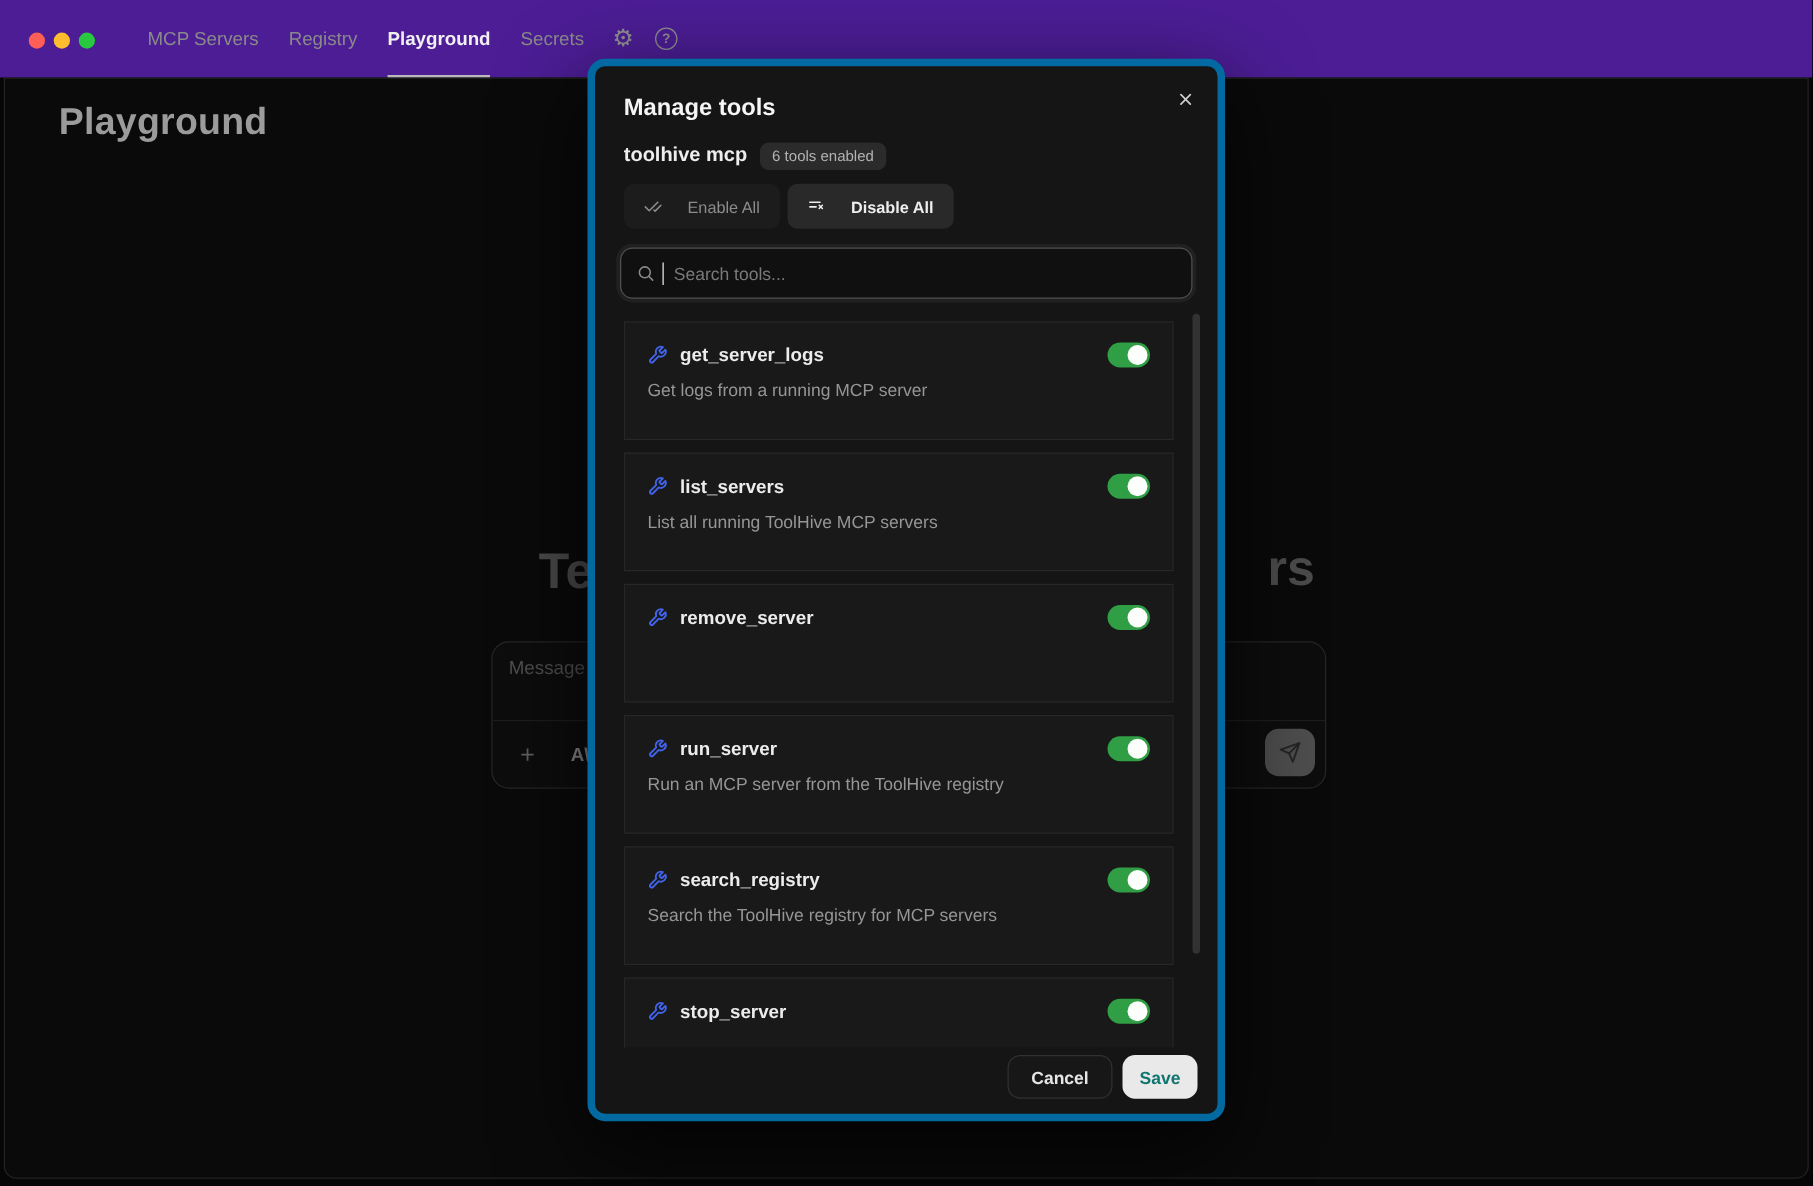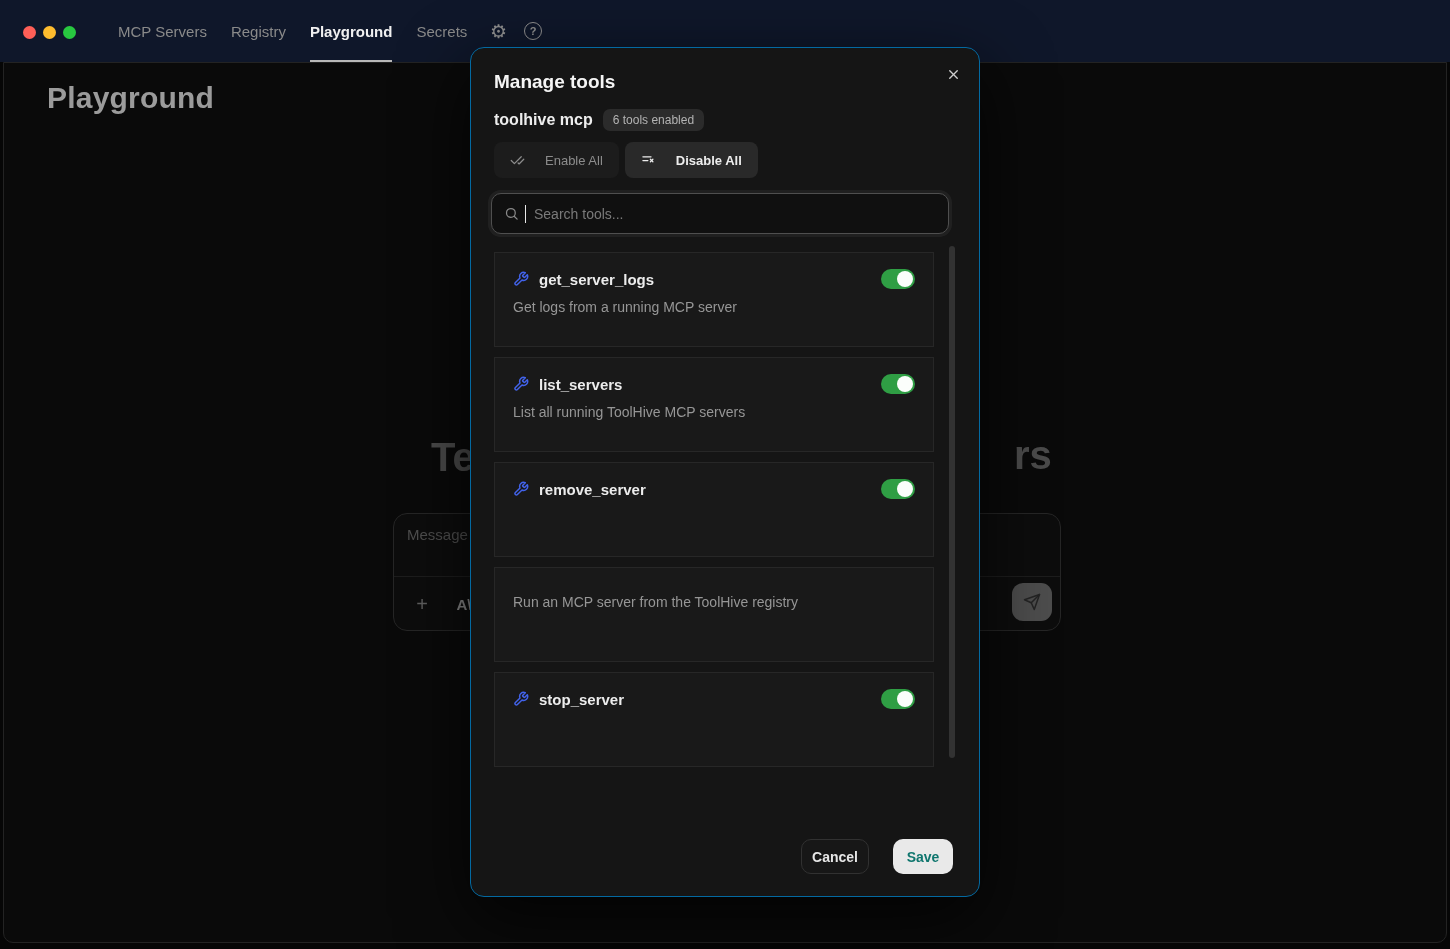--- a/index.html
+++ b/index.html
@@ -1,20 +1,20 @@
 <!DOCTYPE html>
 <html><head>
 <meta charset="utf-8">
 <style>
   * { margin:0; padding:0; box-sizing:border-box; }
   html,body { width:1450px; height:949px; background:#000; font-family:"Liberation Sans", sans-serif; overflow:hidden; }
   .stage { position:relative; width:1450px; height:949px; background:#060606; }
 
   
-  .topbar { position:absolute; left:0; top:0; width:1450px; height:62px; background:#0f172a; }
+  .topbar { position:absolute; left:0; top:0; width:1450px; height:62px; background:#4c1d95; }
   .lights { position:absolute; left:23px; top:26px; display:flex; gap:7px; }
   .light { width:13px; height:13px; border-radius:50%; }
   .light.red { background:#ff5f57; }
   .light.yellow { background:#febc2e; }
   .light.green { background:#28c840; }
   .nav { position:absolute; left:118px; top:0; height:62px; display:flex; gap:24px; align-items:center; }
   .nav-item { position:relative; height:62px; display:flex; align-items:center; font-size:15px; color:#8a8a8a; cursor:default; }
   .nav-item.active { color:#f0f0f0; font-weight:700; }
   .nav-item.active::after { content:""; position:absolute; left:0; right:0; bottom:0px; height:2px; background:#b9b9b9; }
   .top-icons { position:absolute; left:490px; top:0; height:62px; display:flex; gap:17px; align-items:center; }
@@ -29,21 +29,21 @@
   .bg-frag.right { left:972px; top:370px;margin-left:38px; }
 
   .composer { position:absolute; left:389px; top:450px; width:668px; height:118px; border:1px solid #262626; border-radius:14px; background:#0d0d0d; }
   .composer-placeholder { position:absolute; left:13px; top:12px; font-size:15px; color:#4f4f4f; }
   .composer-toolbar { position:absolute; left:0; right:0; bottom:0; height:54px; border-top:1px solid #1d1d1d; }
   .plus-btn { position:absolute; left:14px; top:13px; width:28px; height:28px; color:#5f5f5f; font-size:20px; display:flex; align-items:center; justify-content:center; }
   .font-btn { position:absolute; left:56px; top:13px; width:28px; height:28px; color:#8a8a8a; font-size:15px; font-weight:700; display:flex; align-items:center; justify-content:center; }
   .send-btn { position:absolute; right:8px; bottom:9px; width:40px; height:38px; background:#4d4d4d; border-radius:11px; display:flex; align-items:center; justify-content:center; }
 
   
-  .modal { position:absolute; left:470px; top:47px; width:510px; height:850px; background:#151515; border:1px solid #0369a1; border-radius:14px; box-shadow:0 24px 70px rgba(0,0,0,.75); }
+  .modal { position:absolute; left:470px; top:47px; width:510px; height:850px; background:#151515; border:6px solid #0369a1; border-radius:14px; box-shadow:0 24px 70px rgba(0,0,0,.75); }
   .modal-title { position:absolute; left:23px; top:23px; font-size:19px; font-weight:700; color:#f5f5f5; }
   .close-btn { position:absolute; right:16px; top:16px; width:20px; height:20px; display:flex; align-items:center; justify-content:center; cursor:pointer; }
   .server-row { position:absolute; left:23px; top:61px; display:flex; align-items:center; gap:10px; }
   .server-name { font-size:16px; font-weight:700; color:#ededed; }
   .badge { background:#2b2b2b; color:#b3b3b3; font-size:12px; padding:4px 10px; border-radius:7px; }
   .btn-row { position:absolute; left:23px; top:94px; display:flex; gap:6px; }
   .btn { height:36px; display:flex; align-items:center; gap:20px; border-radius:8px; font-size:13px; padding:0 16px; }
   .btn.enable { background:#1c1c1c; color:#8c8c8c; }
   .btn.disable { background:#292929; color:#ededed; font-weight:700; }
   .search-wrap { position:absolute; left:20px; top:145px; width:458px; height:41px; background:#101010; border:1px solid #4f4f4f; border-radius:10px; box-shadow:0 0 0 3px rgba(255,255,255,.05); display:flex; align-items:center; padding:0 12px; }
@@ -56,21 +56,21 @@
   .tool-card { width:440px; height:95px; margin-top:0; margin-bottom:10px; background:#191919; border:1px solid #272727; border-radius:0; padding:16px 18px; }
   .tool-card:first-child { margin-top:4px; }
   .tool-head { display:flex; align-items:center; }
   .tool-name { margin-left:10px; font-size:15px; font-weight:700; color:#ececec; }
   .toggle { margin-left:auto; width:34px; height:20px; border-radius:10px; background:#2f9e44; position:relative; }
   .toggle .knob { position:absolute; right:2px; top:2px; width:16px; height:16px; border-radius:50%; background:#fbfefb; }
   .tool-desc { margin-top:10px; font-size:14px; color:#969696; }
   .scrollbar { position:absolute; left:478px; top:198px; width:6px; height:512px; background:#323232; border-radius:3px; }
 
   .footer-btn { position:absolute; top:791px; height:35px; border-radius:10px; display:flex; align-items:center; justify-content:center; font-size:14px; font-weight:700; }
-  .cancel { left:330px; width:68px; background:#171717; border:1px solid #313131; color:#e6e6e6; }
+  .cancel { left:330px; width:84px; background:#171717; border:1px solid #313131; color:#e6e6e6; }
   .save { left:422px; width:60px; background:#e9e9e9; color:#0f766e; }
 </style>
 </head>
 <body>
 
 <div class="stage">
 
   <div class="topbar">
     <div class="lights">
       <div class="light red"></div>
@@ -184,23 +184,44 @@
               <path d="M14.7 6.3a1 1 0 0 0 0 1.4l1.6 1.6a1 1 0 0 0 1.4 0l3.77-3.77a6 6 0 0 1-7.94 7.94l-6.91 6.91a2.12 2.12 0 0 1-3-3l6.91-6.91a6 6 0 0 1 7.94-7.94l-3.76 3.76z"></path>
             </svg>
       <div class="tool-name">remove_server</div>
       <div class="toggle" style="background: rgb(47, 158, 68);">
               <div class="knob"></div>
             </div>
     </div>
   </div>
 
   <div class="tool-card">
+    <div class="tool-head">
+      <svg width="16" height="16" viewBox="0 0 24 24" fill="none" stroke="#4263eb" stroke-width="2.2" stroke-linecap="round" stroke-linejoin="round">
+              <path d="M14.7 6.3a1 1 0 0 0 0 1.4l1.6 1.6a1 1 0 0 0 1.4 0l3.77-3.77a6 6 0 0 1-7.94 7.94l-6.91 6.91a2.12 2.12 0 0 1-3-3l6.91-6.91a6 6 0 0 1 7.94-7.94l-3.76 3.76z"></path>
+            </svg>
+      <div class="tool-name">run_server</div>
+      <div class="toggle" style="background: rgb(47, 158, 68);">
+              <div class="knob"></div>
+            </div>
+    </div>
     <div class="tool-desc">Run an MCP server from the ToolHive registry</div>
   </div>
 
+  <div class="tool-card">
+    <div class="tool-head">
+      <svg width="16" height="16" viewBox="0 0 24 24" fill="none" stroke="#4263eb" stroke-width="2.2" stroke-linecap="round" stroke-linejoin="round">
+              <path d="M14.7 6.3a1 1 0 0 0 0 1.4l1.6 1.6a1 1 0 0 0 1.4 0l3.77-3.77a6 6 0 0 1-7.94 7.94l-6.91 6.91a2.12 2.12 0 0 1-3-3l6.91-6.91a6 6 0 0 1 7.94-7.94l-3.76 3.76z"></path>
+            </svg>
+      <div class="tool-name">search_registry</div>
+      <div class="toggle" style="background: rgb(47, 158, 68);">
+              <div class="knob"></div>
+            </div>
+    </div>
+    <div class="tool-desc">Search the ToolHive registry for MCP servers</div>
+  </div>
 
   <div class="tool-card">
     <div class="tool-head">
       <svg width="16" height="16" viewBox="0 0 24 24" fill="none" stroke="#4263eb" stroke-width="2.2" stroke-linecap="round" stroke-linejoin="round">
               <path d="M14.7 6.3a1 1 0 0 0 0 1.4l1.6 1.6a1 1 0 0 0 1.4 0l3.77-3.77a6 6 0 0 1-7.94 7.94l-6.91 6.91a2.12 2.12 0 0 1-3-3l6.91-6.91a6 6 0 0 1 7.94-7.94l-3.76 3.76z"></path>
             </svg>
       <div class="tool-name">stop_server</div>
       <div class="toggle" style="background: rgb(47, 158, 68);">
               <div class="knob"></div>
             </div>

